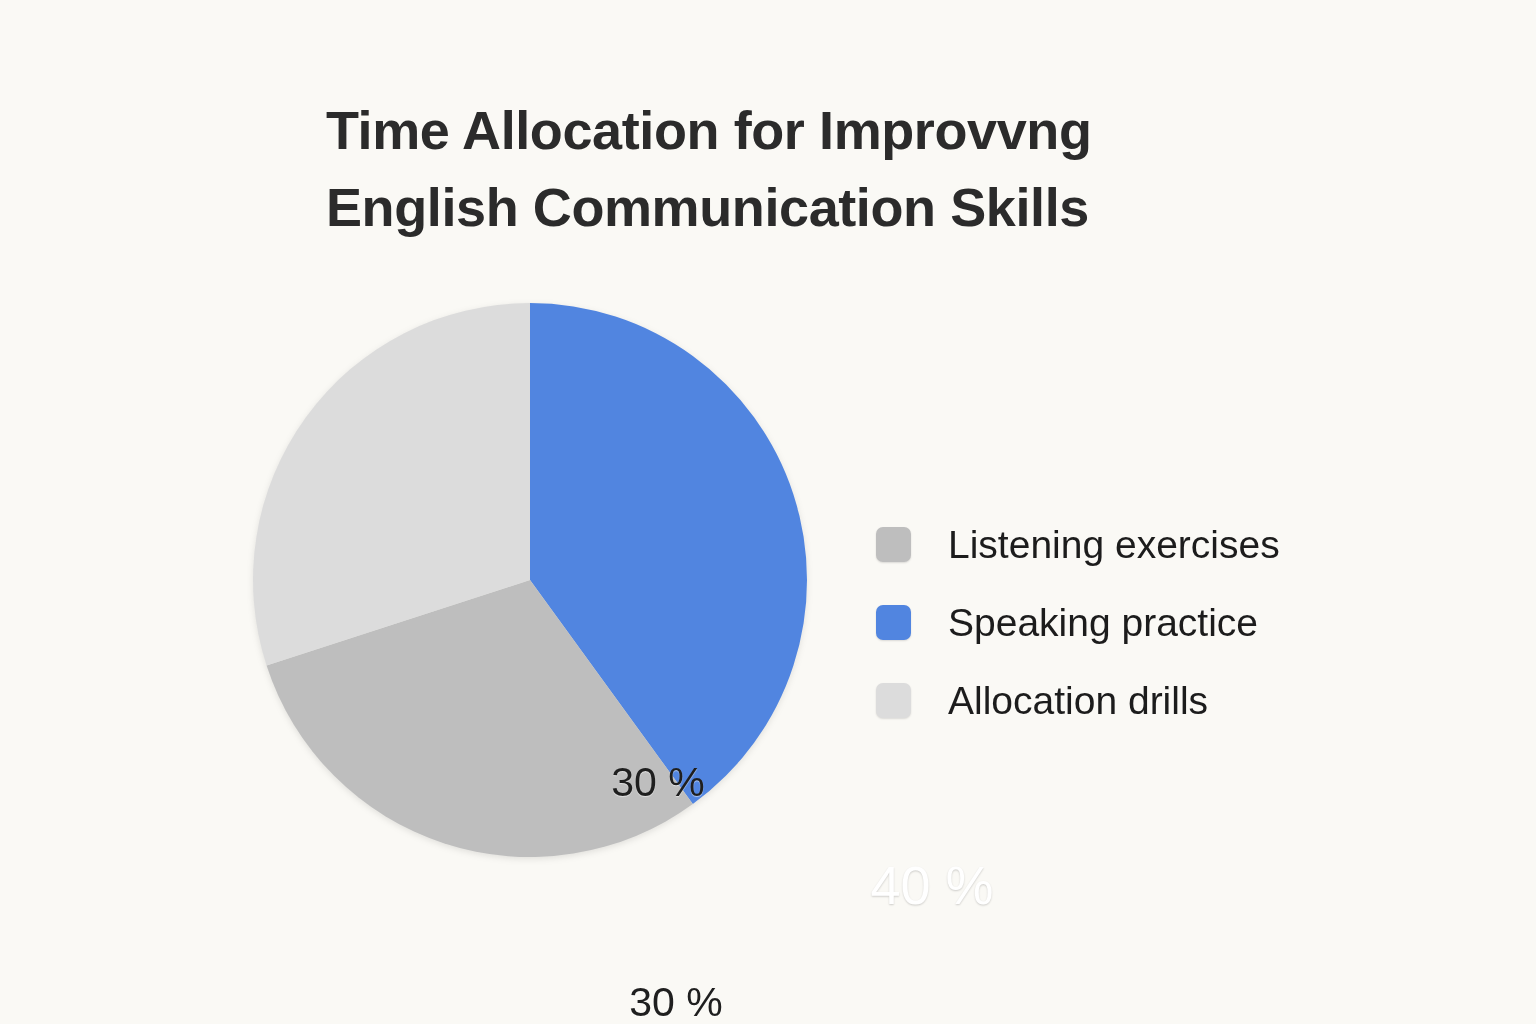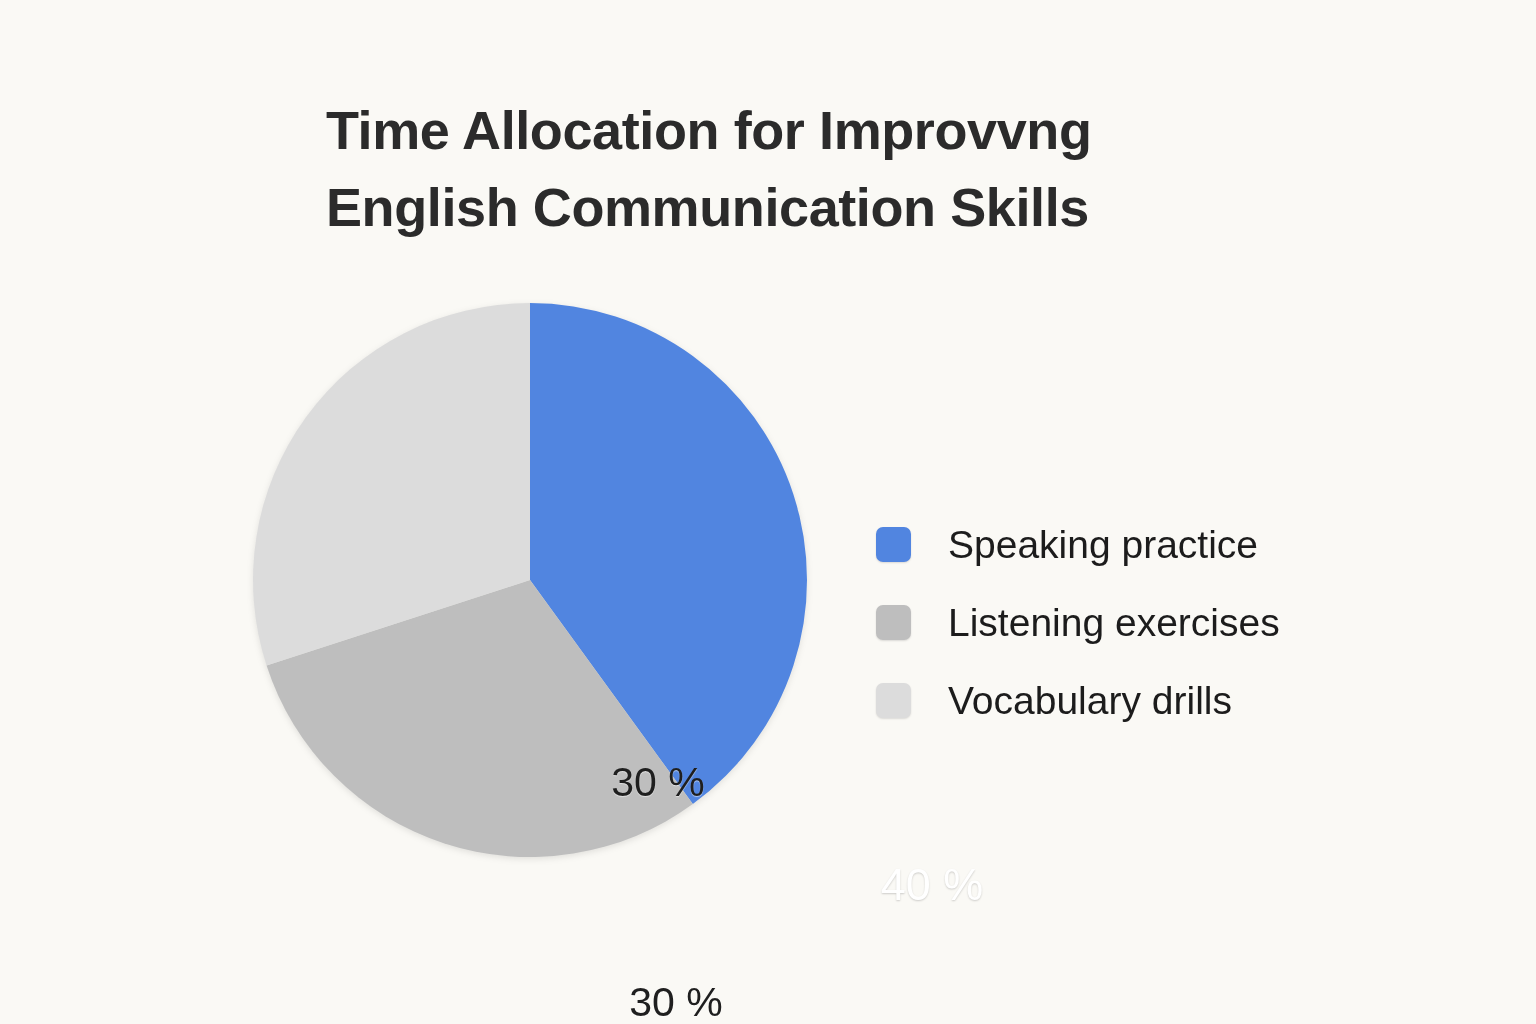--- a/index.html
+++ b/index.html
@@ -54,21 +54,21 @@
   
   .slice-label {
     position: absolute;
     transform: translate(-50%, -50%);
     white-space: nowrap;
     font-weight: normal;
     pointer-events: none;
   }
   .slice-label.on-dark {
     color: #ffffff;
-    font-size: 45px;
+    font-size: 54px;
     text-shadow: 0 1px 2px rgba(0,0,0,0.18);
   }
   .slice-label.on-light {
     color: #1f1f1f;
     font-size: 41px;
     text-shadow: 0 1px 1px rgba(255,255,255,0.55);
   }
   #label-speaking  { left: 680px; top: 583px; }
   #label-vocabulary{ left: 406px; top: 480px; }
   #label-listening { left: 424px; top: 700px; }
@@ -119,28 +119,28 @@
     <div class="slice-label on-dark" id="label-speaking">40 %</div>
 
     <div class="slice-label on-light" id="label-vocabulary">30 %</div>
 
     <div class="slice-label on-light" id="label-listening">30 %</div>
   </div>
 
   <div id="legend">
 
     <div class="legend-row">
+      <span class="legend-swatch" style="background: rgb(190, 190, 190);"></span>
+      <span class="legend-label">Listening exercises</span>
+    </div>
+
+    <div class="legend-row">
       <span class="legend-swatch" style="background: rgb(81, 133, 224);"></span>
       <span class="legend-label">Speaking practice</span>
     </div>
 
     <div class="legend-row">
-      <span class="legend-swatch" style="background: rgb(190, 190, 190);"></span>
-      <span class="legend-label">Listening exercises</span>
-    </div>
-
-    <div class="legend-row">
       <span class="legend-swatch" style="background: rgb(220, 220, 220);"></span>
-      <span class="legend-label">Vocabulary drills</span>
+      <span class="legend-label">Allocation drills</span>
     </div>
 
   </div>
 </div>
 
 </body></html>

